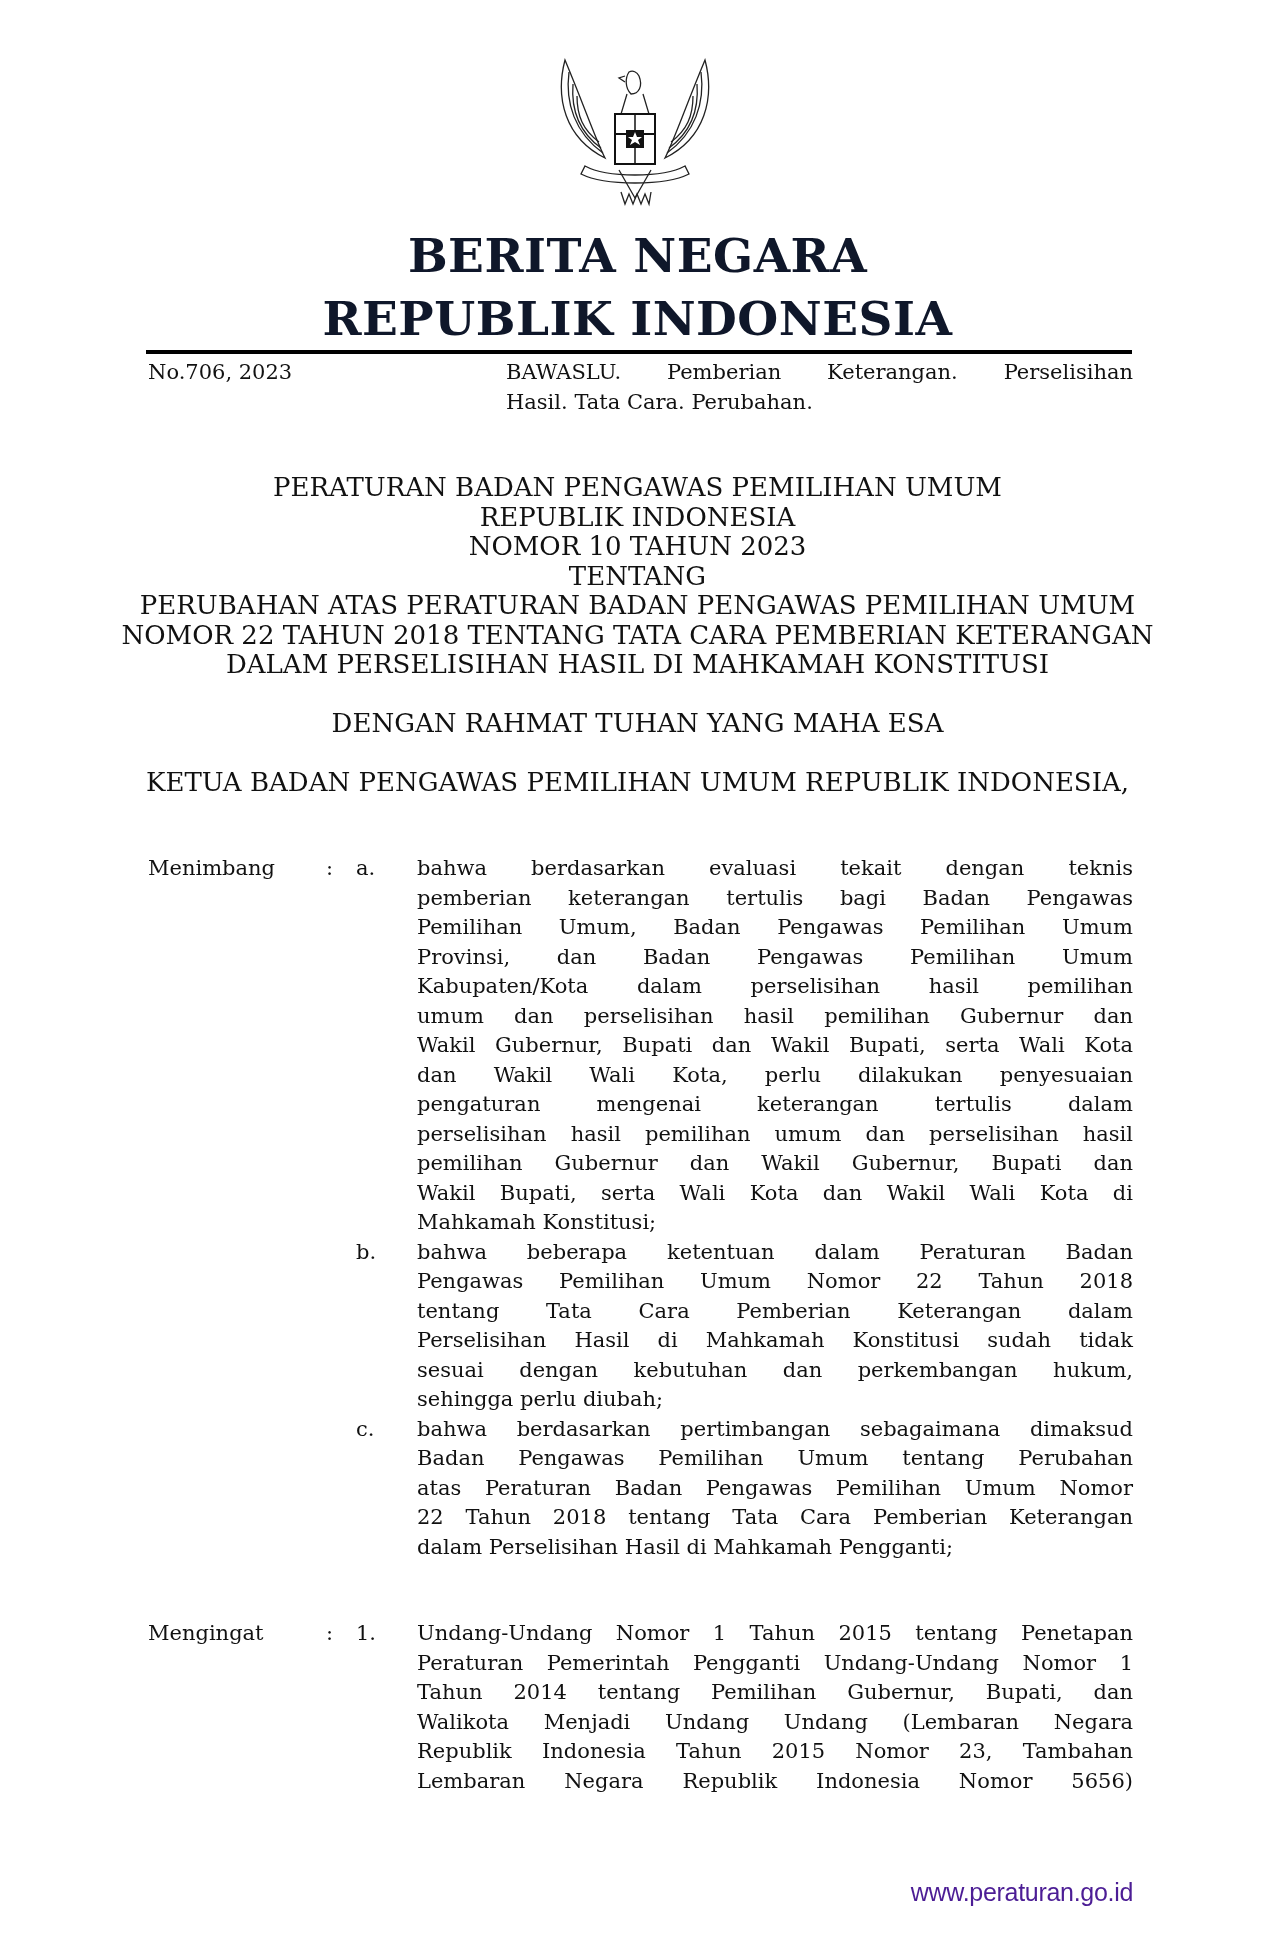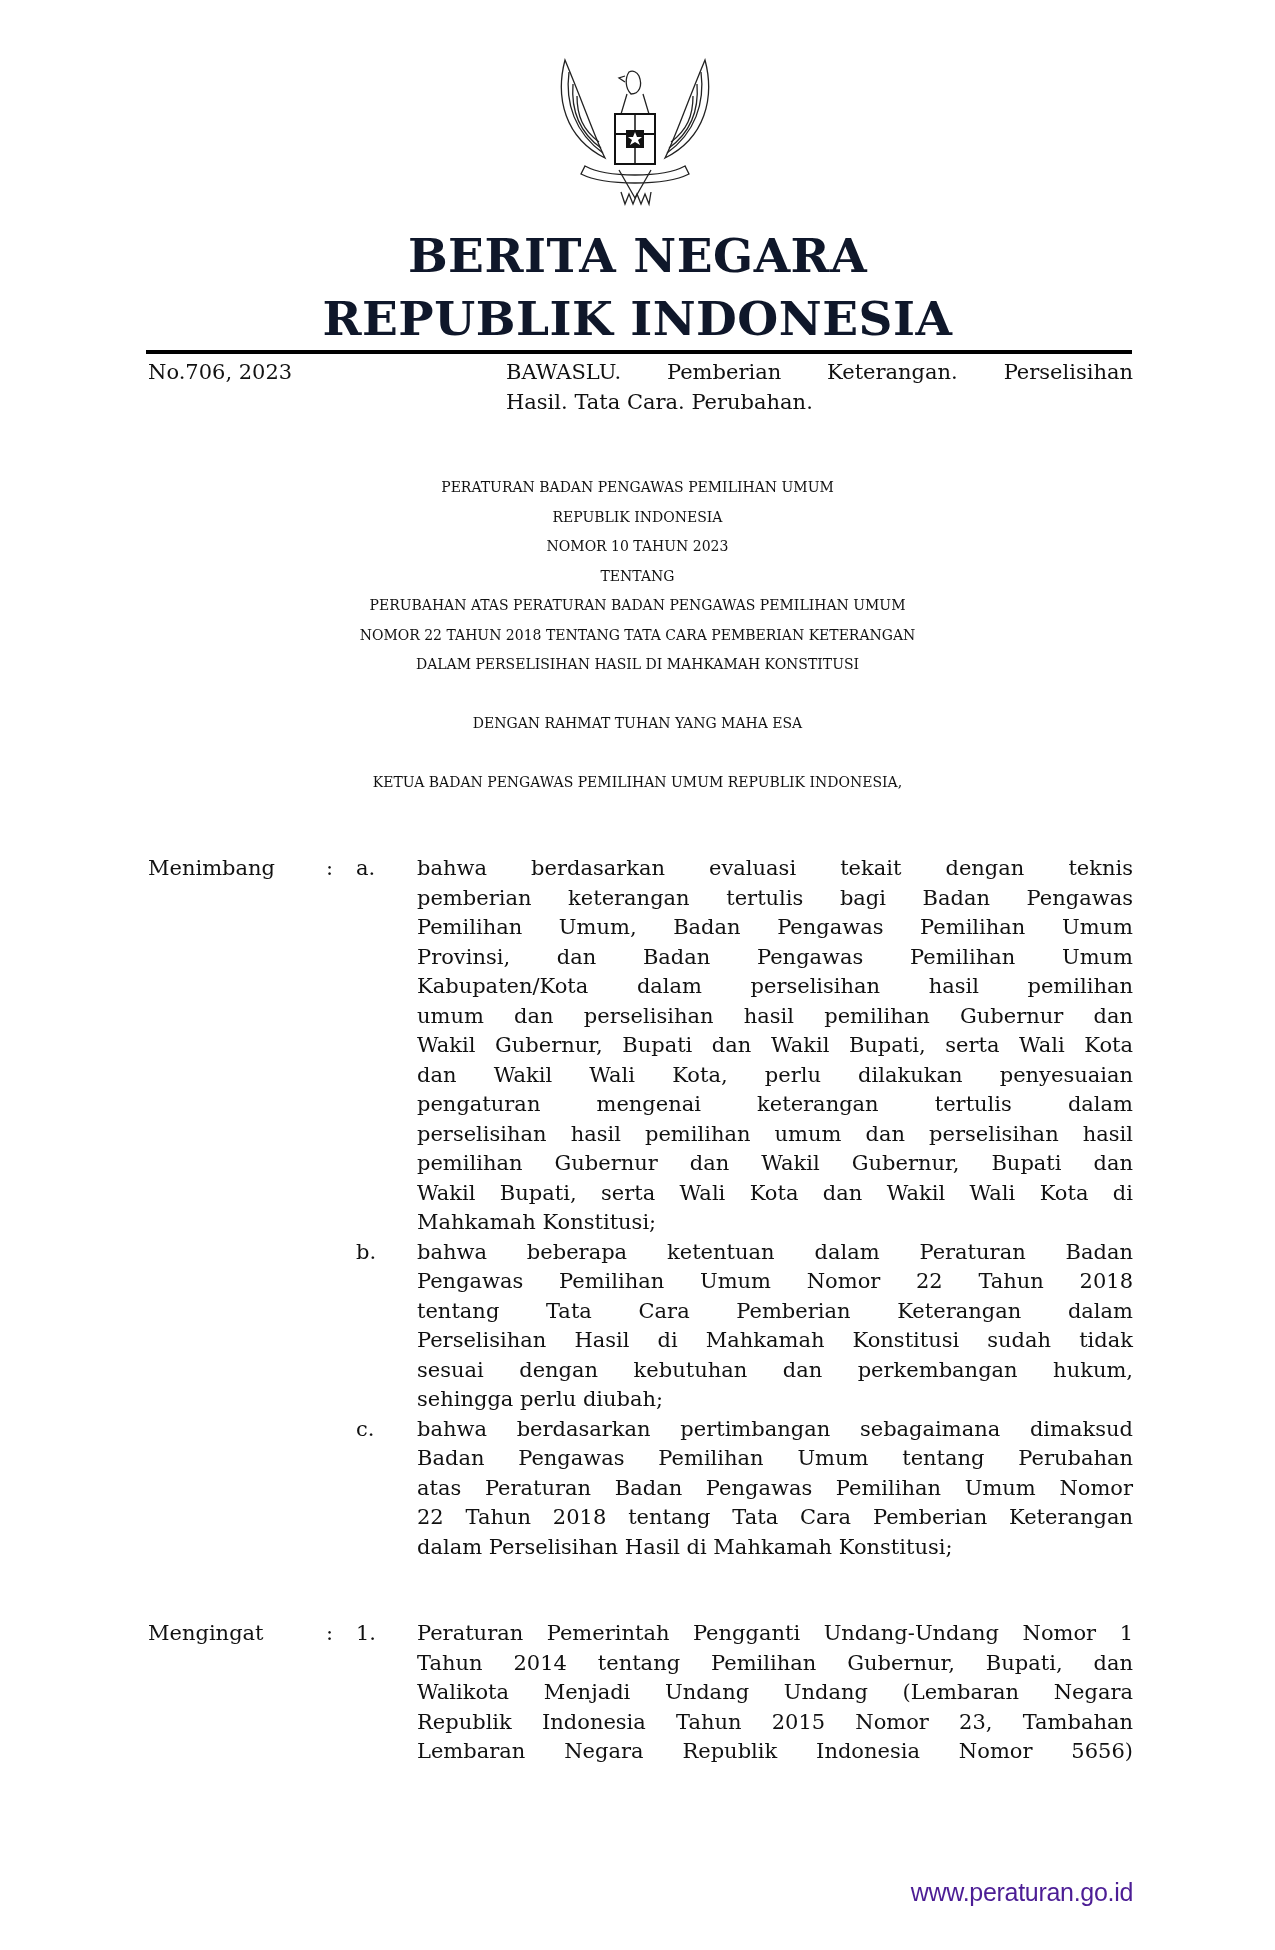--- a/index.html
+++ b/index.html
@@ -10,21 +10,21 @@
            font-family: "DejaVu Serif", serif; font-weight: bold; font-size: 47px;
            letter-spacing: 0.5px; line-height: 1; color: #0f172a; }
   .title.l1 { top: 232px; }
   .title.l2 { top: 295px; }
   .rule { position: absolute; left: 146px; top: 350px; width: 986px; height: 4px; background: #000; }
   .hdr { position: absolute; font-size: 21px; line-height: 29.5px; white-space: nowrap; }
   .hdr-no { left: 148px; top: 358px; }
   .hdr-desc { left: 506px; top: 358px; width: 627px; text-align: justify; text-align-last: justify; }
   .hdr-desc2 { left: 506px; top: 387.5px; }
   .center-line { position: absolute; left: 0; width: 1275px; text-align: center;
-                 font-size: 14px; line-height: 29.5px; white-space: nowrap; }
+                 font-size: 26px; line-height: 29.5px; white-space: nowrap; }
   .section { position: absolute; left: 0; width: 1275px; }
   .lbl { position: absolute; left: 148px; font-size: 21px; line-height: 29.5px; }
   .colon { position: absolute; left: 326px; font-size: 21px; line-height: 29.5px; }
   .num { position: absolute; left: 356px; font-size: 21px; line-height: 29.5px; }
   .para { position: absolute; left: 417px; width: 716px; font-size: 21px; line-height: 29.5px; }
   .para .ln { display: block; text-align: justify; text-align-last: justify; white-space: nowrap; height: 29.5px; overflow: visible; }
   .para .ln.last { text-align-last: left; }
   .watermark { position: absolute; left: 860px; top: 1878px; width: 273px; text-align: right;
                font-family: "Liberation Sans", sans-serif; font-size: 25px; color: #4c1d95; letter-spacing: -0.3px; }
 </style>
@@ -111,29 +111,30 @@
       <span class="ln">sesuai dengan kebutuhan dan perkembangan hukum,</span>
       <span class="ln last">sehingga perlu diubah;</span>
     </div>
 
   <div class="num" style="top:1414.5px">c.</div>
   <div class="para" style="top:1414.5px">
       <span class="ln">bahwa berdasarkan pertimbangan sebagaimana dimaksud</span>
       <span class="ln">Badan Pengawas Pemilihan Umum tentang Perubahan</span>
       <span class="ln">atas Peraturan Badan Pengawas Pemilihan Umum Nomor</span>
       <span class="ln">22 Tahun 2018 tentang Tata Cara Pemberian Keterangan</span>
-      <span class="ln last">dalam Perselisihan Hasil di Mahkamah Konstitusi;</span>
+      <span class="ln last">dalam Perselisihan Hasil di Mahkamah Pengganti;</span>
     </div>
 </div>
 
 <div class="section">
   <div class="lbl" style="top:1619px">Mengingat</div>
   <div class="colon" style="top:1619px">:</div>
   <div class="num" style="top:1619px">1.</div>
   <div class="para" style="top:1619px">
+      <span class="ln">Undang-Undang Nomor 1 Tahun 2015 tentang Penetapan</span>
       <span class="ln">Peraturan Pemerintah Pengganti Undang-Undang Nomor 1</span>
       <span class="ln">Tahun 2014 tentang Pemilihan Gubernur, Bupati, dan</span>
       <span class="ln">Walikota Menjadi Undang Undang (Lembaran Negara</span>
       <span class="ln">Republik Indonesia Tahun 2015 Nomor 23, Tambahan</span>
       <span class="ln">Lembaran Negara Republik Indonesia Nomor 5656)</span>
     </div>
 </div>
 
 <div class="watermark">www.peraturan.go.id</div>
 

